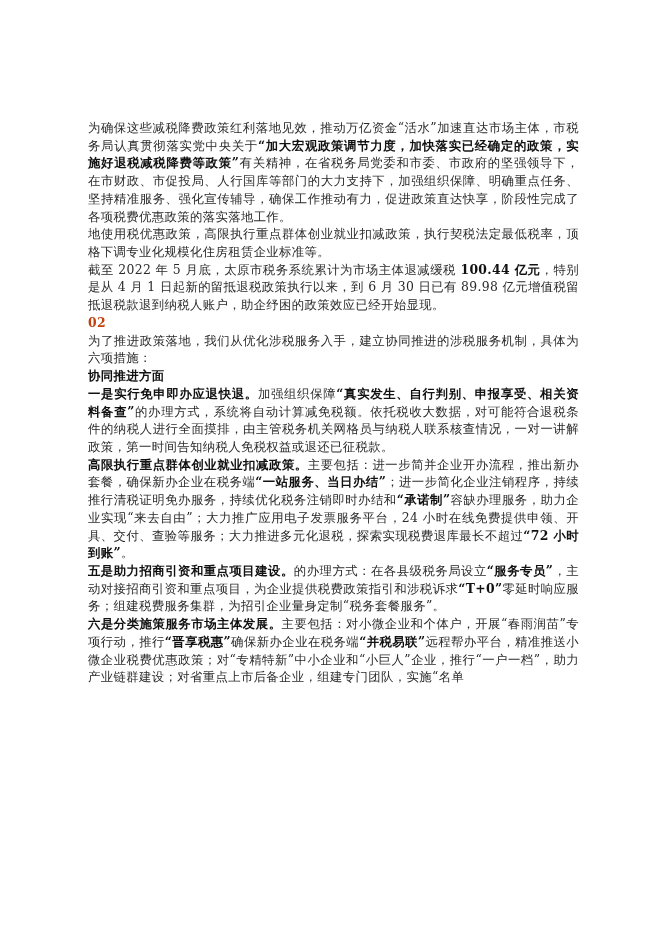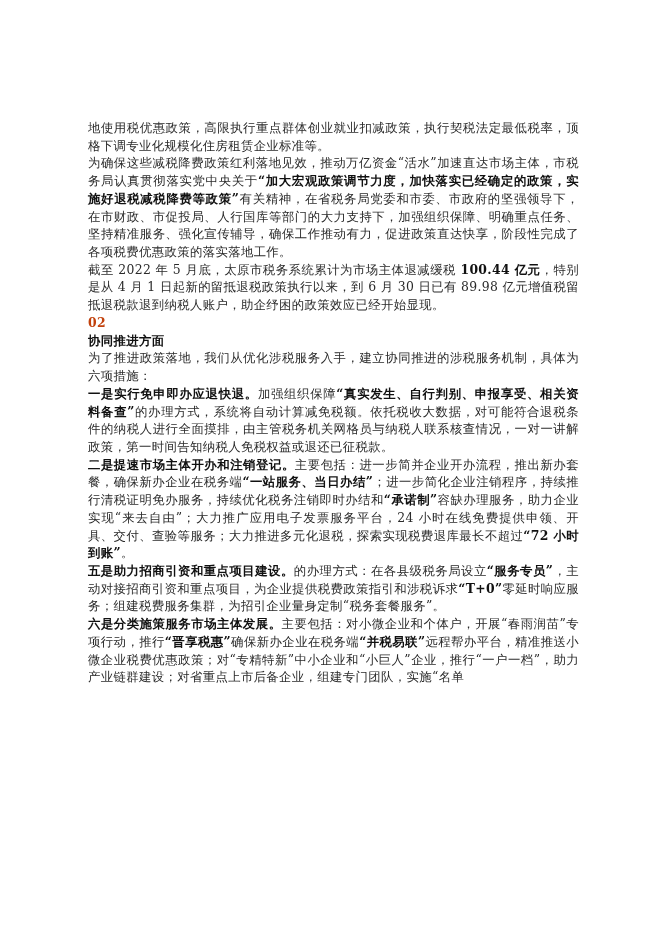--- a/index.html
+++ b/index.html
@@ -20,38 +20,38 @@
   .b { font-weight: bold; color: #111; }
   .num { font-weight: bold; color: #c2410c; }
   .heading { font-weight: bold; color: #111; }
 </style>
 </head>
 <body>
 
 <div class="page">
 
   <p class="para">
-    <span>地使用税优惠政策，高限执行重点群体创业就业扣减政策，执行契税法定最低税率，顶格下调专业化规模化住房租赁企业标准等。</span>
+    <span>为确保这些减税降费政策红利落地见效，推动万亿资金“活水”加速直达市场主体，市税务局认真贯彻落实党中央关于</span><span class="b">“加大宏观政策调节力度，加快落实已经确定的政策，实施好退税减税降费等政策”</span><span>有关精神，在省税务局党委和市委、市政府的坚强领导下，在市财政、市促投局、人行国库等部门的大力支持下，加强组织保障、明确重点任务、坚持精准服务、强化宣传辅导，确保工作推动有力，促进政策直达快享，阶段性完成了各项税费优惠政策的落实落地工作。</span>
   </p>
 
   <p class="para">
-    <span>为确保这些减税降费政策红利落地见效，推动万亿资金“活水”加速直达市场主体，市税务局认真贯彻落实党中央关于</span><span class="b">“加大宏观政策调节力度，加快落实已经确定的政策，实施好退税减税降费等政策”</span><span>有关精神，在省税务局党委和市委、市政府的坚强领导下，在市财政、市促投局、人行国库等部门的大力支持下，加强组织保障、明确重点任务、坚持精准服务、强化宣传辅导，确保工作推动有力，促进政策直达快享，阶段性完成了各项税费优惠政策的落实落地工作。</span>
+    <span>地使用税优惠政策，高限执行重点群体创业就业扣减政策，执行契税法定最低税率，顶格下调专业化规模化住房租赁企业标准等。</span>
   </p>
 
   <p class="para">
     <span>截至 2022 年 5 月底，太原市税务系统累计为市场主体退减缓税 </span><span class="b">100.44 亿元</span><span>，特别是从 4 月 1 日起新的留抵退税政策执行以来，到 6 月 30 日已有 89.98 亿元增值税留抵退税款退到纳税人账户，助企纾困的政策效应已经开始显现。</span>
   </p>
 
   <p class="para num">02</p>
-  <p class="para heading">协同推进方面</p>
-
   <p class="para">
     <span>为了推进政策落地，我们从优化涉税服务入手，建立协同推进的涉税服务机制，具体为六项措施：</span>
   </p>
 
+  <p class="para heading">协同推进方面</p>
+
   <div id="measures">
       <p class="para"><span class="b">一是实行免申即办应退快退。</span><span>加强组织保障</span><span class="b">“真实发生、自行判别、申报享受、相关资料备查”</span><span>的办理方式，系统将自动计算减免税额。依托税收大数据，对可能符合退税条件的纳税人进行全面摸排，由主管税务机关网格员与纳税人联系核查情况，一对一讲解政策，第一时间告知纳税人免税权益或退还已征税款。</span></p>
-      <p class="para"><span class="b">二是提速市场主体开办和注销登记。</span><span>主要包括：进一步简并企业开办流程，推出新办套餐，确保新办企业在税务端</span><span class="b">“一站服务、当日办结”</span><span>；进一步简化企业注销程序，持续推行清税证明免办服务，持续优化税务注销即时办结和</span><span class="b">“承诺制”</span><span>容缺办理服务，助力企业实现“来去自由”；大力推广应用电子发票服务平台，24 小时在线免费提供申领、开具、交付、查验等服务；大力推进多元化退税，探索实现税费退库最长不超过</span><span class="b">“72 小时到账”</span><span>。</span></p>
+      <p class="para"><span class="b">高限执行重点群体创业就业扣减政策。</span><span>主要包括：进一步简并企业开办流程，推出新办套餐，确保新办企业在税务端</span><span class="b">“一站服务、当日办结”</span><span>；进一步简化企业注销程序，持续推行清税证明免办服务，持续优化税务注销即时办结和</span><span class="b">“承诺制”</span><span>容缺办理服务，助力企业实现“来去自由”；大力推广应用电子发票服务平台，24 小时在线免费提供申领、开具、交付、查验等服务；大力推进多元化退税，探索实现税费退库最长不超过</span><span class="b">“72 小时到账”</span><span>。</span></p>
       <p class="para"><span class="b">五是助力招商引资和重点项目建设。</span><span>的办理方式：在各县级税务局设立</span><span class="b">“服务专员”</span><span>，主动对接招商引资和重点项目，为企业提供税费政策指引和涉税诉求</span><span class="b">“T+0”</span><span>零延时响应服务；组建税费服务集群，为招引企业量身定制“税务套餐服务”。</span></p>
       <p class="para"><span class="b">六是分类施策服务市场主体发展。</span><span>主要包括：对小微企业和个体户，开展“春雨润苗”专项行动，推行</span><span class="b">“晋享税惠”</span><span>确保新办企业在税务端</span><span class="b">“并税易联”</span><span>远程帮办平台，精准推送小微企业税费优惠政策；对“专精特新”中小企业和“小巨人”企业，推行“一户一档”，助力产业链群建设；对省重点上市后备企业，组建专门团队，实施“名单</span></p>
     </div>
 
 </div>
 
 </body></html>

